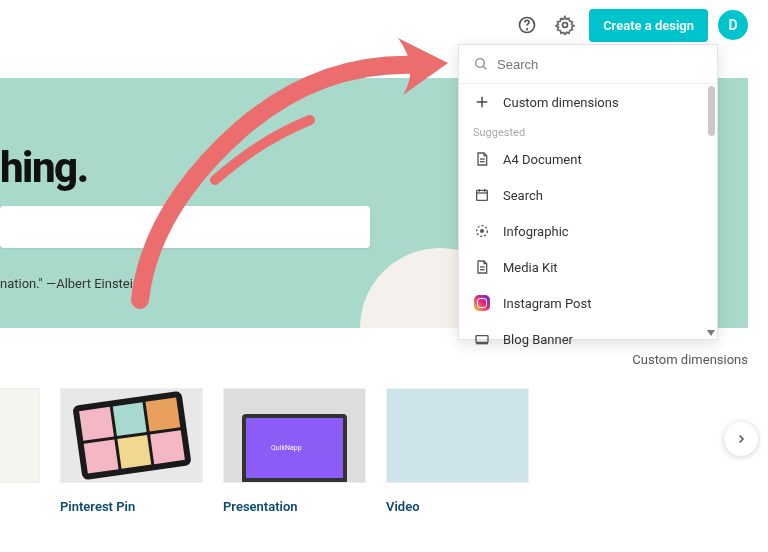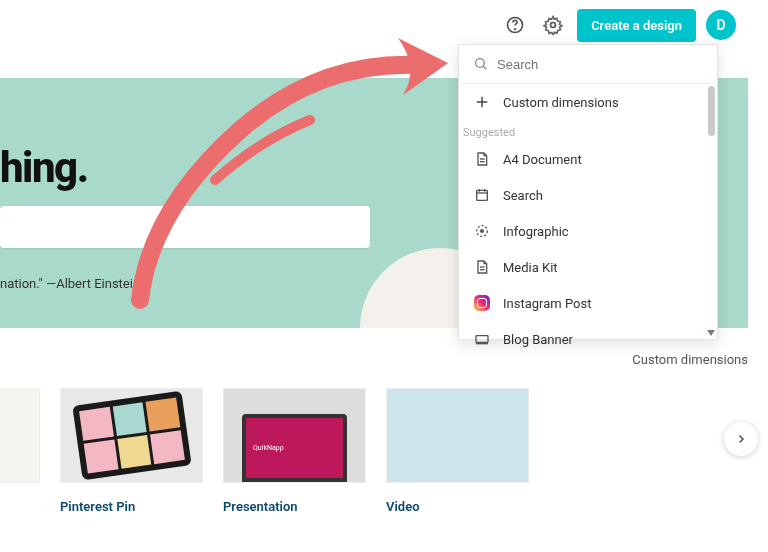--- a/index.html
+++ b/index.html
@@ -1,53 +1,53 @@
 <!DOCTYPE html>
 <html><head>
 <meta charset="utf-8">
 <style>
   * { box-sizing: border-box; margin: 0; padding: 0; }
   body { font-family: -apple-system, BlinkMacSystemFont, "Segoe UI", Roboto, Helvetica, Arial, sans-serif; background: #fff; width: 768px; height: 552px; overflow: hidden; position: relative; color:#222;}
-  .header { position: absolute; top:0; right:0; height:50px; display:flex; align-items:center; gap:10px; padding-right:32px;}
+  .header { position: absolute; top:0; right:0; height:50px; display:flex; align-items:center; gap:10px; padding-right:20px;}
   .icon-btn { width:28px; height:28px; display:flex; align-items:center; justify-content:center; color:#555; cursor:pointer;}
   .create-btn { background:#00c4cc; color:#fff; font-weight:600; font-size:13px; padding:9px 14px; border-radius:4px; cursor:pointer;}
   .avatar { width:30px; height:30px; border-radius:50%; background:#00c4cc; color:#fff; display:flex; align-items:center; justify-content:center; font-weight:600; font-size:14px;}
   .hero { position:absolute; top:78px; left:0; right:20px; height:250px; background:#a9d9ca; overflow:hidden;}
   .hero-title { position:absolute; top:65px; left:0; font-size:42px; font-weight:800; letter-spacing:-1.5px; color:#111;}
   .hero-search { position:absolute; top:128px; left:0; width:370px; height:42px; background:#fff; border-radius:4px; box-shadow:0 1px 2px rgba(0,0,0,0.08);}
   .hero-quote { position:absolute; top:198px; left:0; font-size:13px; color:#333; display:flex; align-items:center; gap:4px;}
   .hero-quote .chev { color:#333; font-size:10px;}
   .flower { position:absolute; bottom:-80px; left:360px; width:160px; height:160px; background:#f4f0ec; border-radius:50%;}
   .custom-dims-link { position:absolute; top:352px; right:20px; font-size:13px; color:#555;}
   
   .dropdown { position:absolute; top:44px; right:50px; width:260px; background:#fff; border:1px solid #e4e4e4; box-shadow:0 4px 14px rgba(0,0,0,0.12); z-index:10;}
   .search-row { display:flex; align-items:center; gap:8px; padding:10px 14px; border-bottom:1px solid #eee;}
   .search-row input { border:none; outline:none; font-size:13px; color:#737373; width:100%;}
   .dd-body { position:relative; max-height:255px; }
   .dd-item { display:flex; align-items:center; gap:12px; padding:9px 14px; font-size:13px; color:#333; cursor:pointer;}
-  .dd-label-suggested { font-size:11px; color:#aaa; padding:6px 4px 2px;}
+  .dd-label-suggested { font-size:11px; color:#aaa; padding:6px 14px 2px;}
   .dd-scroll { position:absolute; right:2px; top:2px; width:8px; height:250px;}
   .dd-thumb { position:absolute; right:0; top:0; width:7px; height:50px; background:#c9c9c9; border-radius:4px;}
   .dd-thumb.bot { top:auto; bottom:0; width:0;height:0; border-left:4px solid transparent; border-right:4px solid transparent; border-top:6px solid #7a7a7a; background:none; border-radius:0;}
   .dd-icon { width:18px; height:18px; display:flex; align-items:center; justify-content:center; color:#555;}
   .insta-icon { width:16px;height:16px; border-radius:5px; background:linear-gradient(45deg,#f9ce34,#ee2a7b,#6228d7); position:relative;}
   .insta-icon:after{content:""; position:absolute; inset:3px; border:1.5px solid #fff; border-radius:3px;}
   
   .templates { position:absolute; top:388px; left:0; right:0; height:160px; overflow:hidden;}
   .track { display:flex; gap:20px; padding-left:2px;}
   .card { width:143px; flex:0 0 143px;}
   .thumb { width:143px; height:95px; border:1px solid #eee; position:relative; overflow:hidden;}
   .card-label { font-size:13px; font-weight:600; margin-top:16px; color:#0c4a6e;}
   .nav-next { position:absolute; right:10px; top:34px; width:34px; height:34px; border-radius:50%; background:#fff; box-shadow:0 1px 6px rgba(0,0,0,0.2); display:flex; align-items:center; justify-content:center; z-index:5;}
   
   .t0{background:#f5f5f0}.t0:before{content:"";position:absolute;left:-30px;top:-20px;width:70px;height:140px;background:#2d5a3d;border-radius:0 70px 70px 0;transform:rotate(15deg)}
   .t1{background:#e8e8e8;display:flex;align-items:center;justify-content:center}.t1 .tab{width:110px;height:75px;background:#1a1a1a;border-radius:6px;padding:6px;display:grid;grid-template-columns:1fr 1fr 1fr;gap:3px;transform:rotate(-8deg)}.t1 .p{background:#f4b8c4}.t1 .p:nth-child(2){background:#a8d8d0}.t1 .p:nth-child(3){background:#e8a05c}.t1 .p:nth-child(5){background:#f0d890}
   .t2{background:#d5e5d0;display:flex;align-items:center;justify-content:center}.t2 .fl{width:60px;height:80px;background:#fdfbf5;box-shadow:0 2px 4px rgba(0,0,0,0.15);font-size:6px;text-align:center;padding-top:50px;color:#c19855;font-style:italic}.t2 .fl:before{content:"";position:absolute;top:8px;left:50%;transform:translateX(-50%);width:38px;height:38px;background:radial-gradient(circle at 30% 30%, #d94f3a 0 20%, transparent 21%),radial-gradient(circle at 60% 50%, #e8b84a 0 18%, transparent 19%),radial-gradient(circle at 40% 60%, #8fb96f 0 18%, transparent 19%);}
   .t3{background:#f5d4cc;display:flex;align-items:center;justify-content:center}.t3 .po{width:55px;height:78px;background:#5a6fd4;position:relative;font-size:6px;color:#fff;padding:8px 5px;font-weight:700}.t3 .po:after{content:"";position:absolute;bottom:5px;right:5px;width:28px;height:28px;background:#f0c850;border-radius:50%}
-  .t4{background:#ddd;display:flex;align-items:flex-end;justify-content:center}.t4 .lap{width:105px;height:68px;background:#333;border-radius:4px 4px 0 0;padding:4px}.t4 .scr{width:100%;height:100%;background:#be185d;display:flex;align-items:center;font-size:7px;color:#fff;padding-left:7px}
+  .t4{background:#ddd;display:flex;align-items:flex-end;justify-content:center}.t4 .lap{width:105px;height:68px;background:#333;border-radius:4px 4px 0 0;padding:4px}.t4 .scr{width:100%;height:100%;background:#8b5cf6;display:flex;align-items:center;font-size:7px;color:#fff;padding-left:25px}
   .t5{background:#cde5ea}
   
   .arrow-svg { position:absolute; top:30px; left:120px; z-index:6; pointer-events:none;}
   svg{display:block}
 </style>
 </head>
 <body>
 
 <div class="header">
   <div class="icon-btn">

